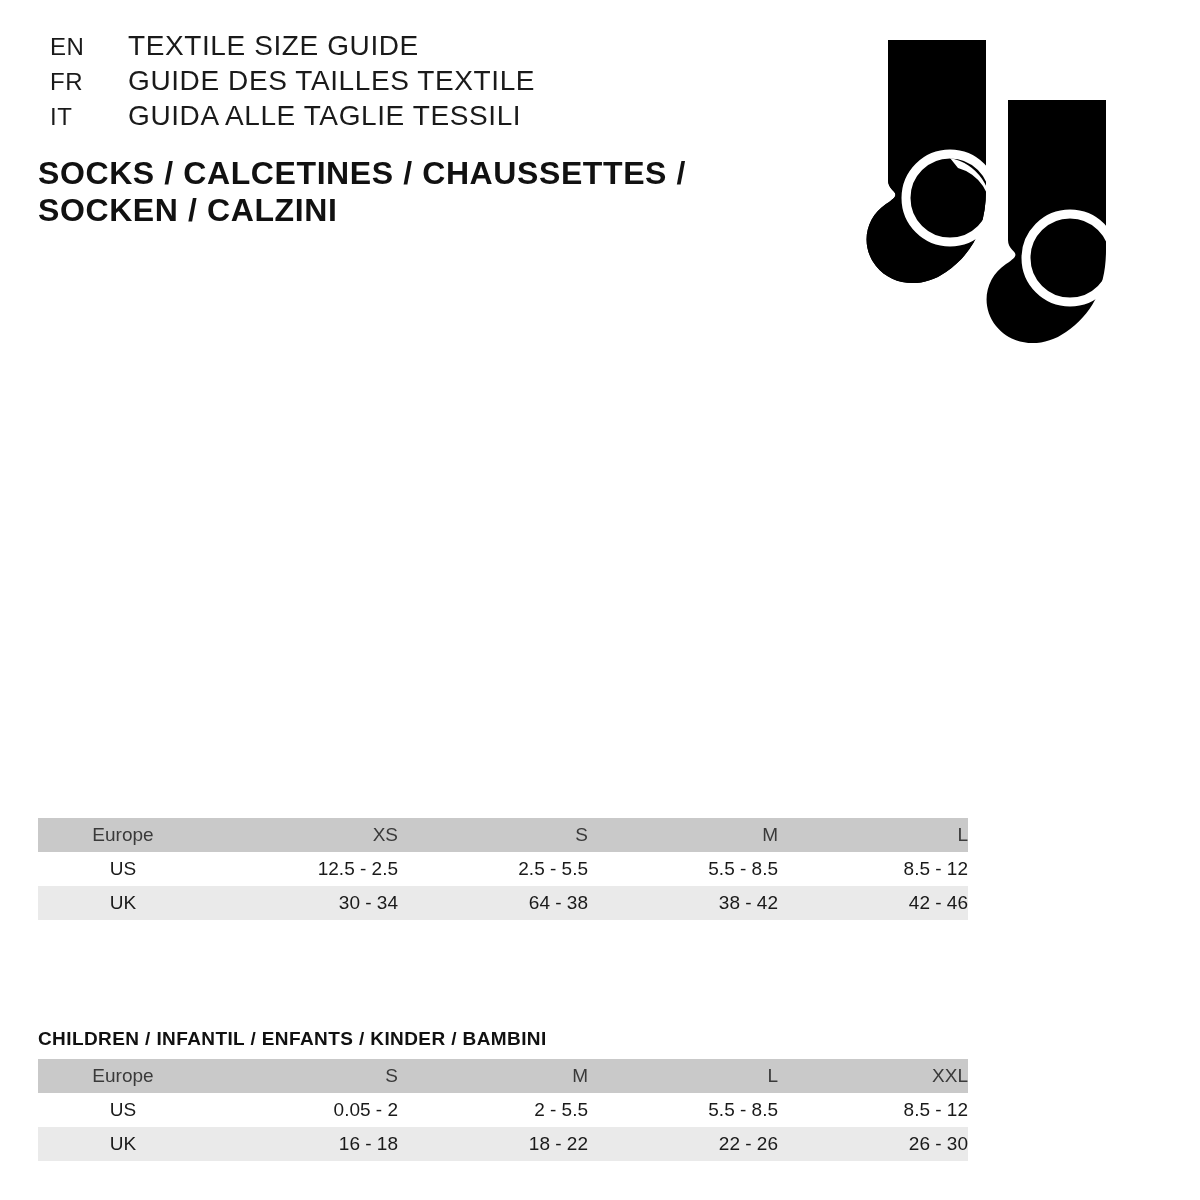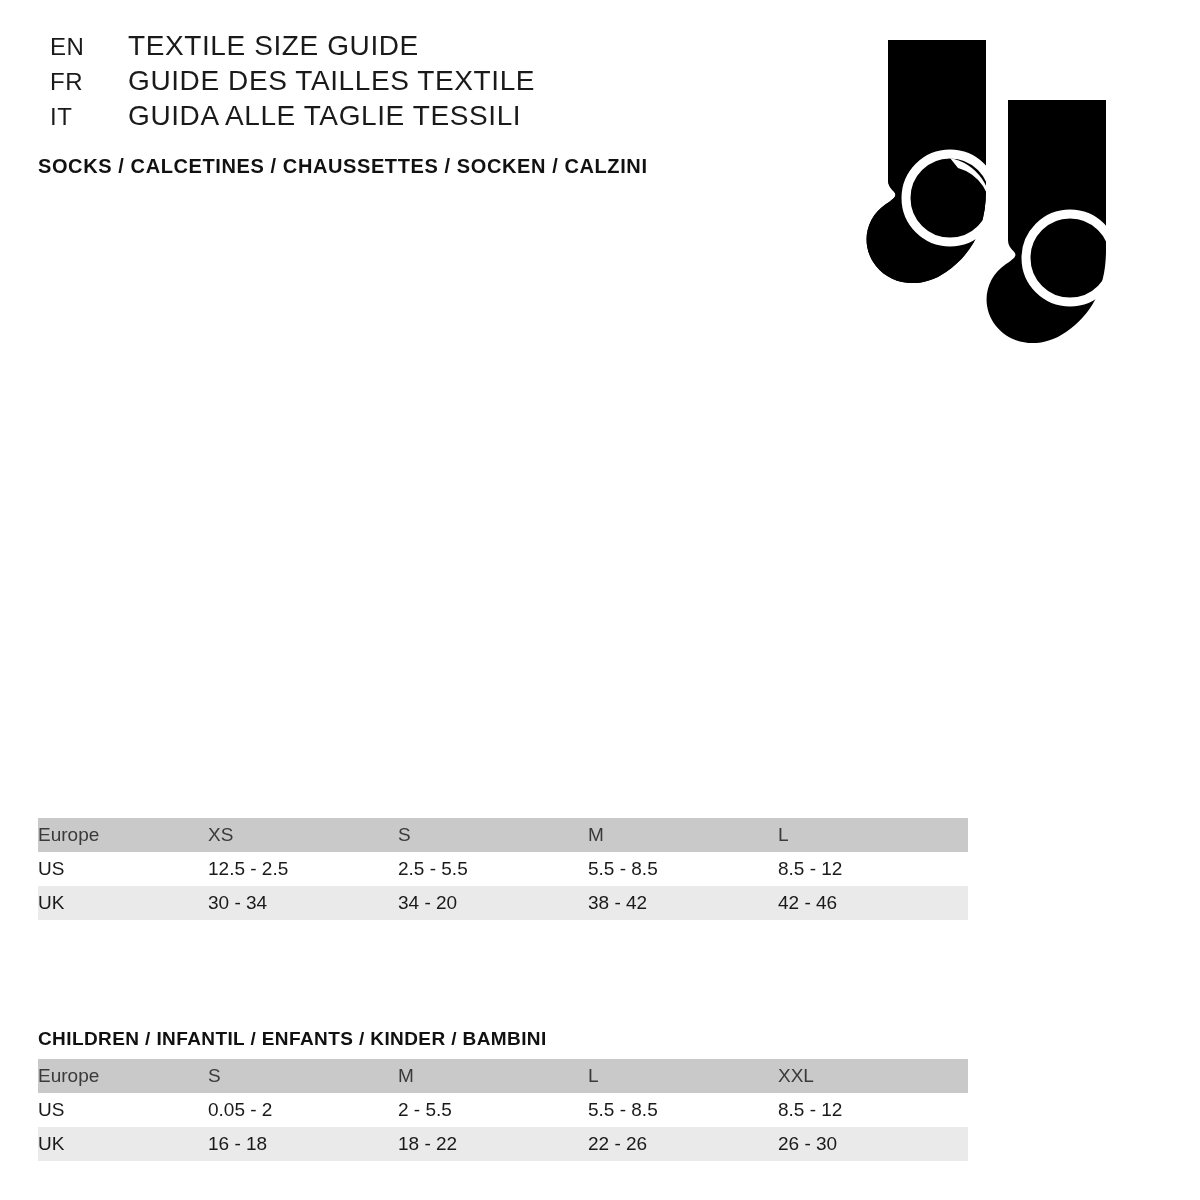--- a/index.html
+++ b/index.html
@@ -37,21 +37,21 @@
     margin-left: 12px;
   }
   .lang-text {
     font-size: 28px;
     font-weight: 400;
     letter-spacing: 0.6px;
     color: #1a1a1a;
   }
   .product-title {
     margin-top: 20px;
-    font-size: 20px;
+    font-size: 32px;
     font-weight: bold;
     letter-spacing: 0.6px;
     color: #111111;
   }
 
   
   .sock-art {
     position: absolute;
     left: 800px;
     top: 30px;
@@ -95,25 +95,25 @@
   }
   table.size-table tr.row-alt td {
     background: #eaeaea;
   }
   table.size-table tr.row-plain td {
     background: #ffffff;
     margin-left: 28px;
   }
   td.label-cell {
     padding-left: 8px;
-    text-align: left;
+    text-align: center;
     width: 170px;
   }
   td.val-cell {
-    text-align: left;
+    text-align: right;
     width: 190px;
   }
   
   table.size-table colgroup col.c-label { width: 170px; }
   table.size-table colgroup col.c-val   { width: 190px; }
 </style>
 </head>
 <body>
 
 <div class="header">
@@ -172,21 +172,21 @@
       <tr class="row-plain">
         <td class="label-cell">US</td>
         <td class="val-cell">12.5 - 2.5</td>
         <td class="val-cell">2.5 - 5.5</td>
         <td class="val-cell">5.5 - 8.5</td>
         <td class="val-cell">8.5 - 12</td>
       </tr>
       <tr class="row-alt">
         <td class="label-cell">UK</td>
         <td class="val-cell">30 - 34</td>
-        <td class="val-cell">34 - 20</td>
+        <td class="val-cell">64 - 38</td>
         <td class="val-cell">38 - 42</td>
         <td class="val-cell">42 - 46</td>
       </tr>
     </tbody>
   </table>
 </div>
 
 <div class="section section-kids">
   <div class="section-title">CHILDREN / INFANTIL / ENFANTS / KINDER / BAMBINI</div>
   <table class="size-table">

